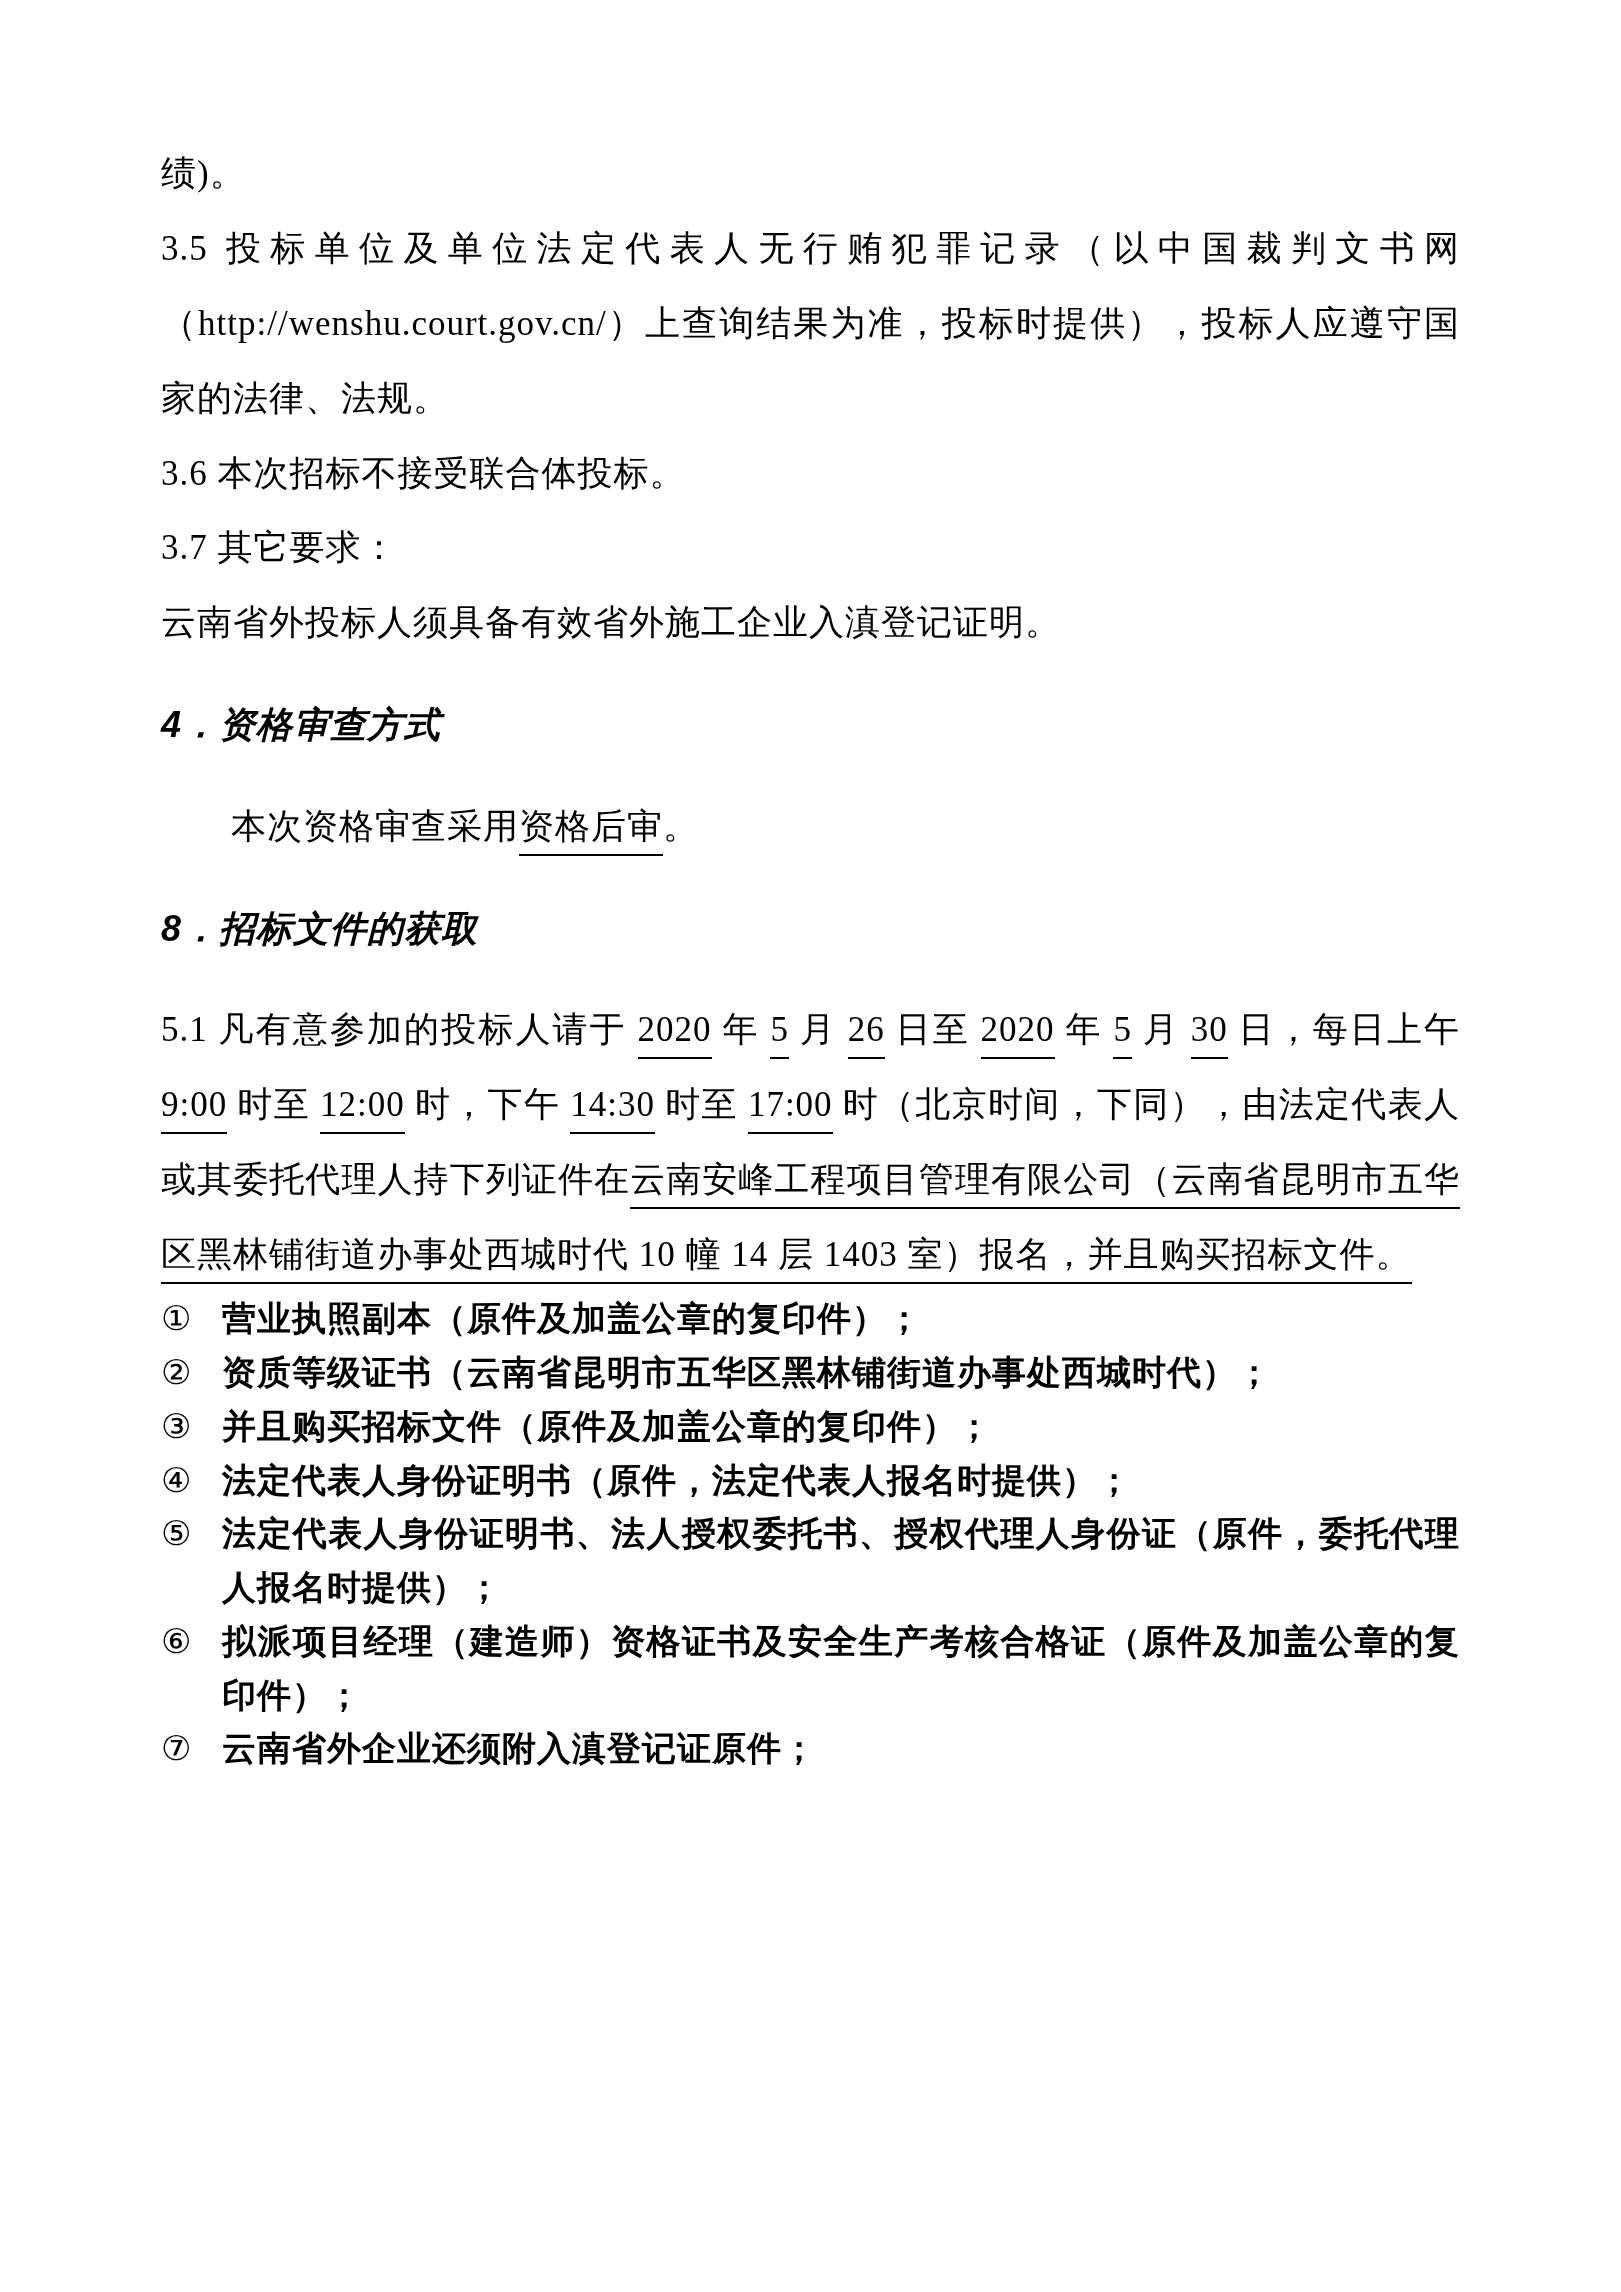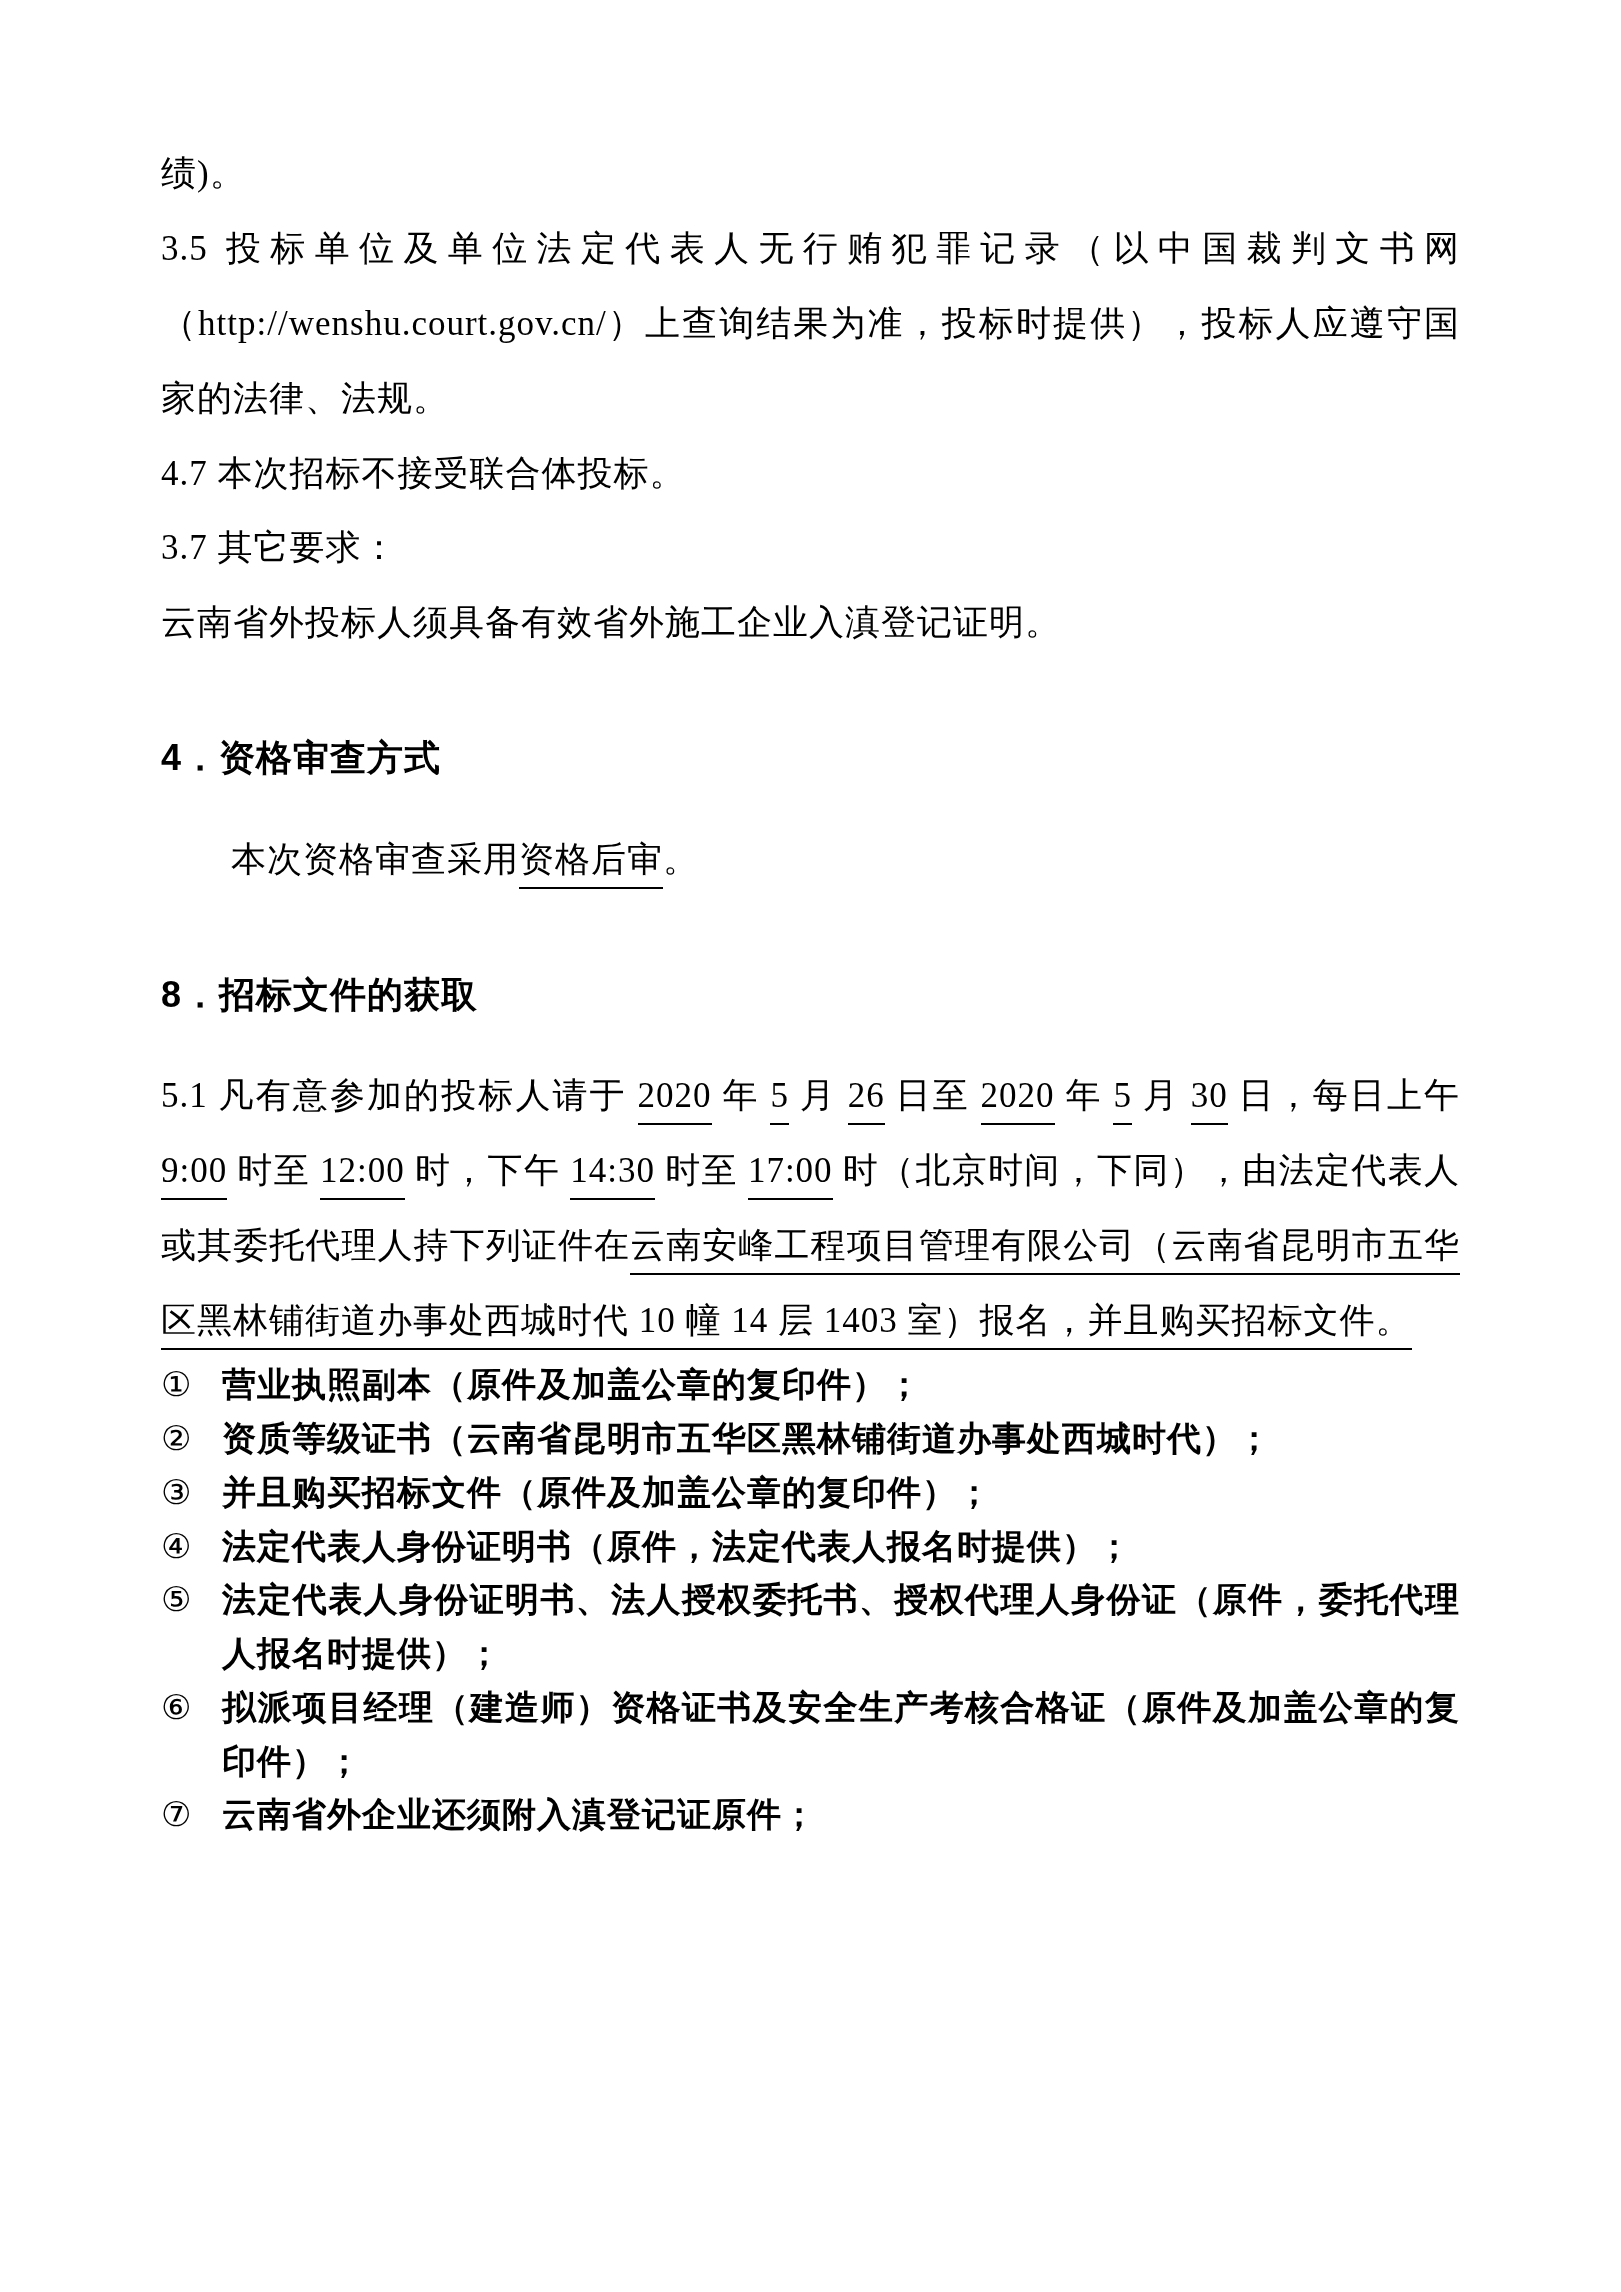--- a/index.html
+++ b/index.html
@@ -27,22 +27,23 @@
     text-align: justify;
     letter-spacing: 1px;
   }
   .para.indent { text-indent: 2em; }
   .para.tight { line-height: 1.8; }
   .heading {
     font-family: "Liberation Sans", "DejaVu Sans", sans-serif;
     font-weight: bold;
     font-size: 36px;
     line-height: 1.4;
-    margin: 72px 0 39px 0;
+    margin: 39px 0 39px 0;
     letter-spacing: 1px;
+    font-style: italic;
   }
   .list-item {
     display: flex;
     font-size: 34px;
     line-height: 1.58;
     text-align: justify;
     letter-spacing: 1px;
   }
   .list-item .marker {
     flex: 0 0 61px;
@@ -56,21 +57,21 @@
     padding-bottom: 8px;
   }
 </style>
 </head>
 <body>
 
 <div class="page">
   <div class="doc-body">
       <p class="para"><span>绩)。</span></p>
       <p class="para"><span>3.5 投标单位及单位法定代表人无行贿犯罪记录（以中国裁判文书网（http://wenshu.court.gov.cn/）上查询结果为准，投标时提供），投标人应遵守国家的法律、法规。</span></p>
-      <p class="para"><span>4.7 本次招标不接受联合体投标。</span></p>
+      <p class="para"><span>3.6 本次招标不接受联合体投标。</span></p>
       <p class="para"><span>3.7 其它要求：</span></p>
       <p class="para"><span>云南省外投标人须具备有效省外施工企业入滇登记证明。</span></p>
       <h2 class="heading"><span>4．资格审查方式</span></h2>
       <p class="para indent"><span>本次资格审查采用</span><span class="u">资格后审</span><span>。</span></p>
       <h2 class="heading"><span>8．招标文件的获取</span></h2>
       <p class="para"><span>5.1 凡有意参加的投标人请于 </span><span class="u">2020</span><span> 年 </span><span class="u">5</span><span> 月 </span><span class="u">26</span><span> 日至 </span><span class="u">2020</span><span> 年 </span><span class="u">5</span><span> 月 </span><span class="u">30</span><span> 日，每日上午</span><span class="u">9:00</span><span> 时至 </span><span class="u">12:00</span><span> 时，下午 </span><span class="u">14:30</span><span> 时至 </span><span class="u">17:00</span><span> 时（北京时间，下同），由法定代表人或其委托代理人持下列证件在</span><span class="u">云南安峰工程项目管理有限公司（云南省昆明市五华区黑林铺街道办事处西城时代 10 幢 14 层 1403 室）报名，并且购买招标文件。</span></p>
       <div class="list-item">
         <span class="marker">①</span>
         <span class="li-body"><span>营业执照副本（原件及加盖公章的复印件）；</span></span>
       </div>

